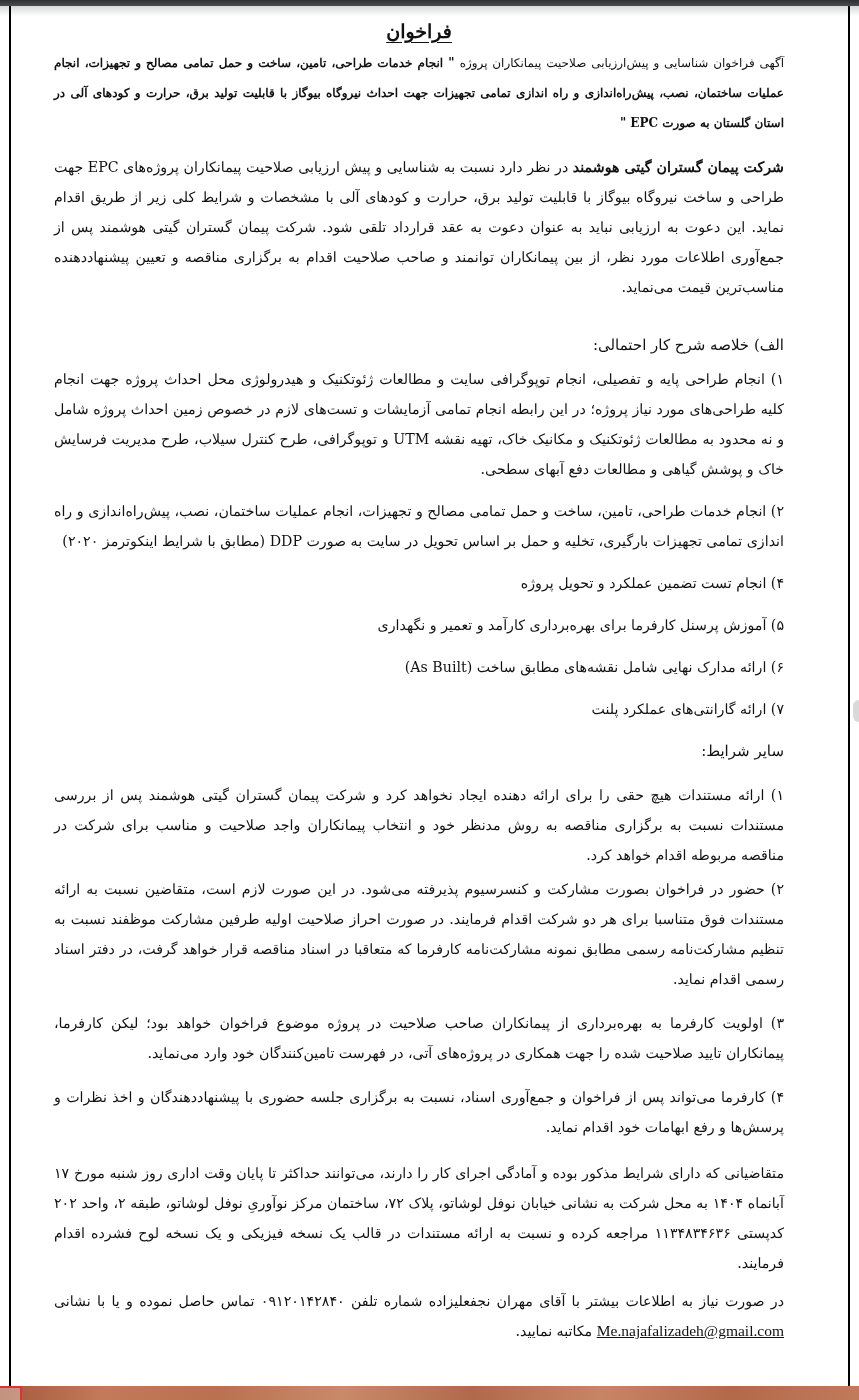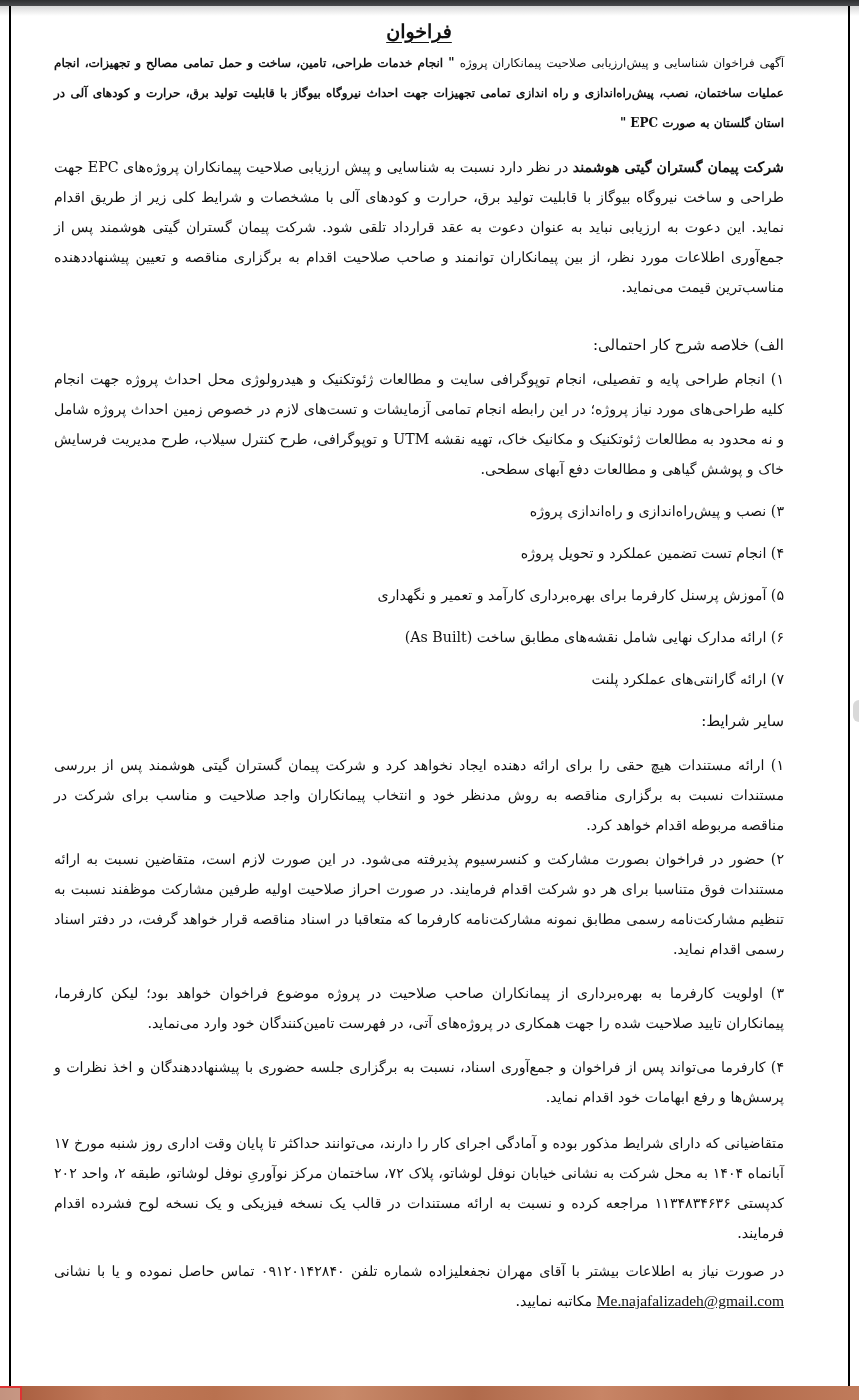--- a/index.html
+++ b/index.html
@@ -121,21 +121,21 @@
   <p class="intro"><span class="normal">آگهی فراخوان شناسایی و پیش‌ارزیابی صلاحیت پیمانکاران پروژه</span><span> " انجام خدمات طراحی، تامین، ساخت و حمل تمامی مصالح و تجهیزات، انجام عملیات ساختمان، نصب، پیش‌راه‌اندازی و راه اندازی تمامی تجهیزات جهت احداث نیروگاه بیوگاز با قابلیت تولید برق، حرارت و کودهای آلی در استان گلستان به صورت EPC "</span></p>
 
   <div class="para-gap"></div>
 
   <p><b>شرکت پیمان گستران گیتی هوشمند</b><span> در نظر دارد نسبت به شناسایی و پیش ارزیابی صلاحیت پیمانکاران پروژه‌های EPC جهت طراحی و ساخت نیروگاه بیوگاز با قابلیت تولید برق، حرارت و کودهای آلی با مشخصات و شرایط کلی زیر از طریق اقدام نماید. این دعوت به ارزیابی نباید به عنوان دعوت به عقد قرارداد تلقی شود. شرکت پیمان گستران گیتی هوشمند پس از جمع‌آوری اطلاعات مورد نظر، از بین پیمانکاران توانمند و صاحب صلاحیت اقدام به برگزاری مناقصه و تعیین پیشنهاددهنده مناسب‌ترین قیمت می‌نماید.</span></p>
 
   <div class="para-gap" style="height:20px"></div>
 
   <div class="section-heading">الف) خلاصه شرح کار احتمالی:</div>
   <p class="item first">۱) انجام طراحی پایه و تفصیلی، انجام توپوگرافی سایت و مطالعات ژئوتکنیک و هیدرولوژی محل احداث پروژه جهت انجام کلیه طراحی‌های مورد نیاز پروژه؛ در این رابطه انجام تمامی آزمایشات و تست‌های لازم در خصوص زمین احداث پروژه شامل و نه محدود به مطالعات ژئوتکنیک و مکانیک خاک، تهیه نقشه UTM و توپوگرافی، طرح کنترل سیلاب، طرح مدیریت فرسایش خاک و پوشش گیاهی و مطالعات دفع آبهای سطحی.</p>
-  <p class="item" style="margin-top:12px">۳) نصب و پیش‌راه‌اندازی و راه‌اندازی پروژه</p>
+  <p class="item" style="margin-top:12px">۲) انجام خدمات طراحی، تامین، ساخت و حمل تمامی مصالح و تجهیزات، انجام عملیات ساختمان، نصب، پیش‌راه‌اندازی و راه اندازی تمامی تجهیزات  بارگیری، تخلیه و حمل بر اساس تحویل در سایت به صورت DDP (مطابق با شرایط اینکوترمز ۲۰۲۰)</p>
   <p class="item" style="margin-top:12px">۴) انجام تست تضمین عملکرد و تحویل پروژه</p>
   <p class="item" style="margin-top:12px">۵) آموزش پرسنل کارفرما برای بهره‌برداری کارآمد و تعمیر و نگهداری</p>
   <p class="item" style="margin-top:12px">۶) ارائه مدارک نهایی شامل نقشه‌های مطابق ساخت (As Built)</p>
   <p class="item" style="margin-top:12px">۷) ارائه گارانتی‌های عملکرد پلنت</p>
 
   <div class="section-heading" style="margin-top:12px">سایر شرایط:</div>
   <p class="item" style="margin-top:14px">۱) ارائه مستندات هیچ حقی را برای ارائه دهنده ایجاد نخواهد کرد و شرکت پیمان گستران گیتی هوشمند پس از بررسی مستندات نسبت به برگزاری مناقصه به روش مدنظر خود و انتخاب پیمانکاران واجد صلاحیت و مناسب برای شرکت در مناقصه مربوطه اقدام خواهد کرد.</p>
   <p class="item" style="margin-top:4px">۲)  حضور در فراخوان بصورت مشارکت و کنسرسیوم پذیرفته می‌شود. در این صورت لازم است، متقاضین نسبت به ارائه مستندات فوق متناسبا برای هر دو شرکت اقدام فرمایند. در صورت احراز صلاحیت اولیه طرفین مشارکت موظفند نسبت به تنظیم مشارکت‌نامه رسمی مطابق نمونه مشارکت‌نامه کارفرما که متعاقبا در اسناد مناقصه قرار خواهد گرفت، در دفتر اسناد رسمی اقدام نماید.</p>
   <p class="item" style="margin-top:14px">۳) اولویت کارفرما به بهره‌برداری از پیمانکاران صاحب صلاحیت در پروژه موضوع فراخوان خواهد بود؛ لیکن کارفرما، پیمانکاران تایید صلاحیت شده را جهت همکاری در پروژه‌های آتی، در فهرست تامین‌کنندگان خود وارد می‌نماید.</p>
   <p class="item" style="margin-top:14px">۴) کارفرما می‌تواند پس از فراخوان و جمع‌آوری اسناد، نسبت به برگزاری جلسه حضوری با پیشنهاددهندگان و اخذ نظرات و پرسش‌ها و رفع ابهامات خود اقدام نماید.</p>

